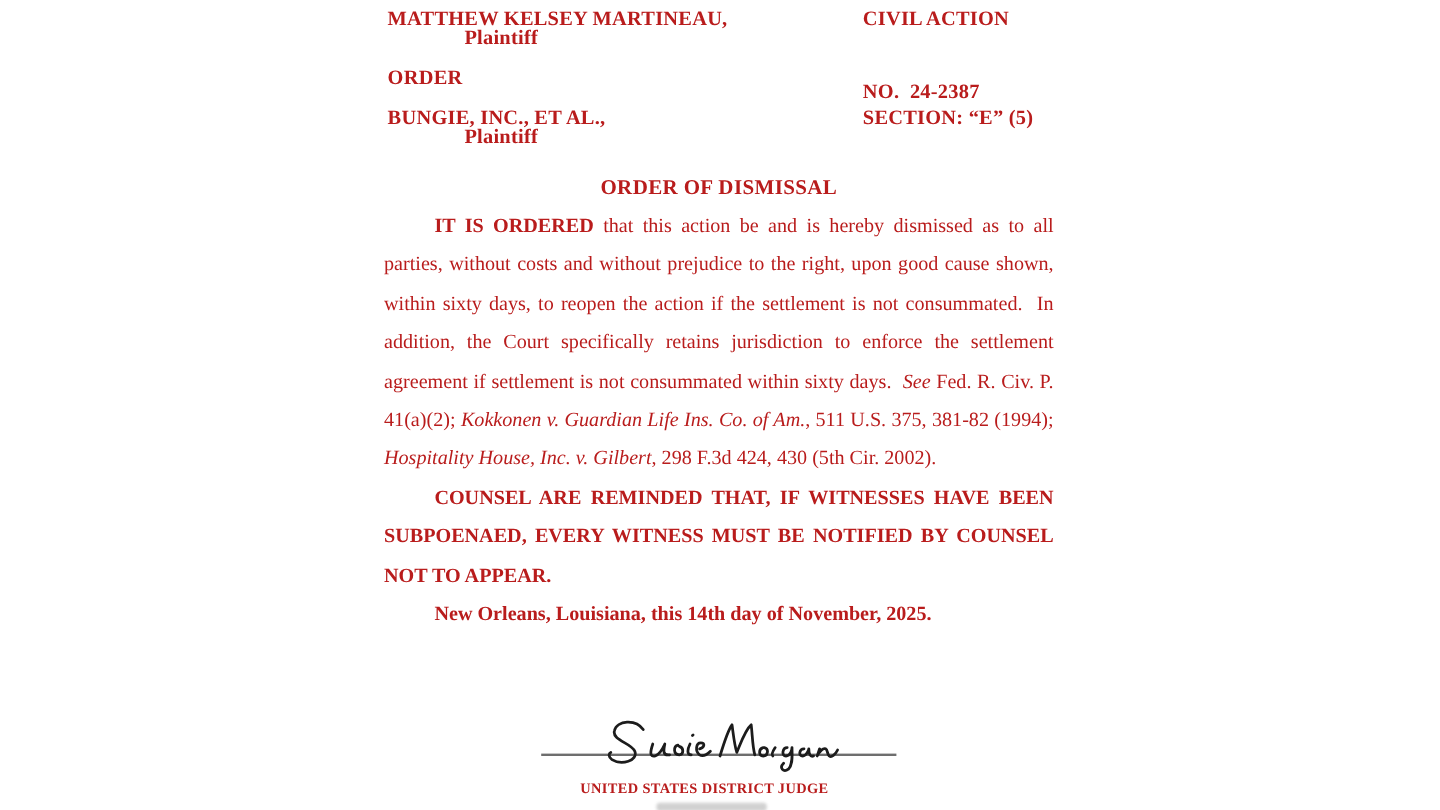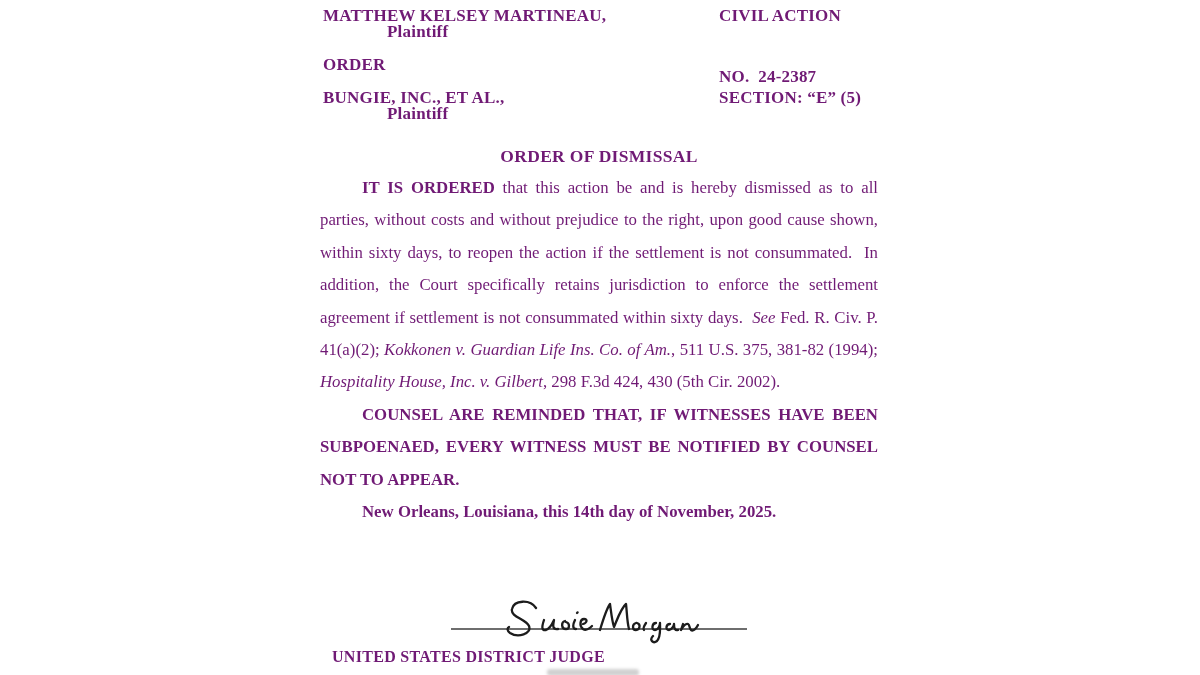--- a/index.html
+++ b/index.html
@@ -7,21 +7,21 @@
     padding: 0;
     background: #ffffff;
   }
   .stage {
     position: relative;
     width: 1200px;
     height: 675px;
     background: #ffffff;
     overflow: hidden;
     font-family: "Liberation Serif", "DejaVu Serif", serif;
-    color: #701a75;
+    color: #b91c1c;
   }
   .cap-line {
     position: absolute;
     font-size: 17px;
     font-weight: 700;
     line-height: 17px;
     white-space: pre;
     letter-spacing: 0.2px;
   }
   .order-title {
@@ -75,24 +75,25 @@
     width: 558px;
     text-align: center;
     font-size: 16px;
     font-weight: 700;
     letter-spacing: 0.3px;
     line-height: 16px;
     margin-top: 44px;
   }
   .judge-title {
     position: absolute;
-    left: 332px;
+    left: 308px;
     top: 649px;
     width: 558px;
-    font-size: 16px;
+    text-align: center;
+    font-size: 12px;
     font-weight: 700;
     letter-spacing: 0.3px;
     line-height: 16px;
   }
   .bottom-artifact {
     position: absolute;
     left: 547px;
     top: 669px;
     width: 92px;
     height: 7px;

